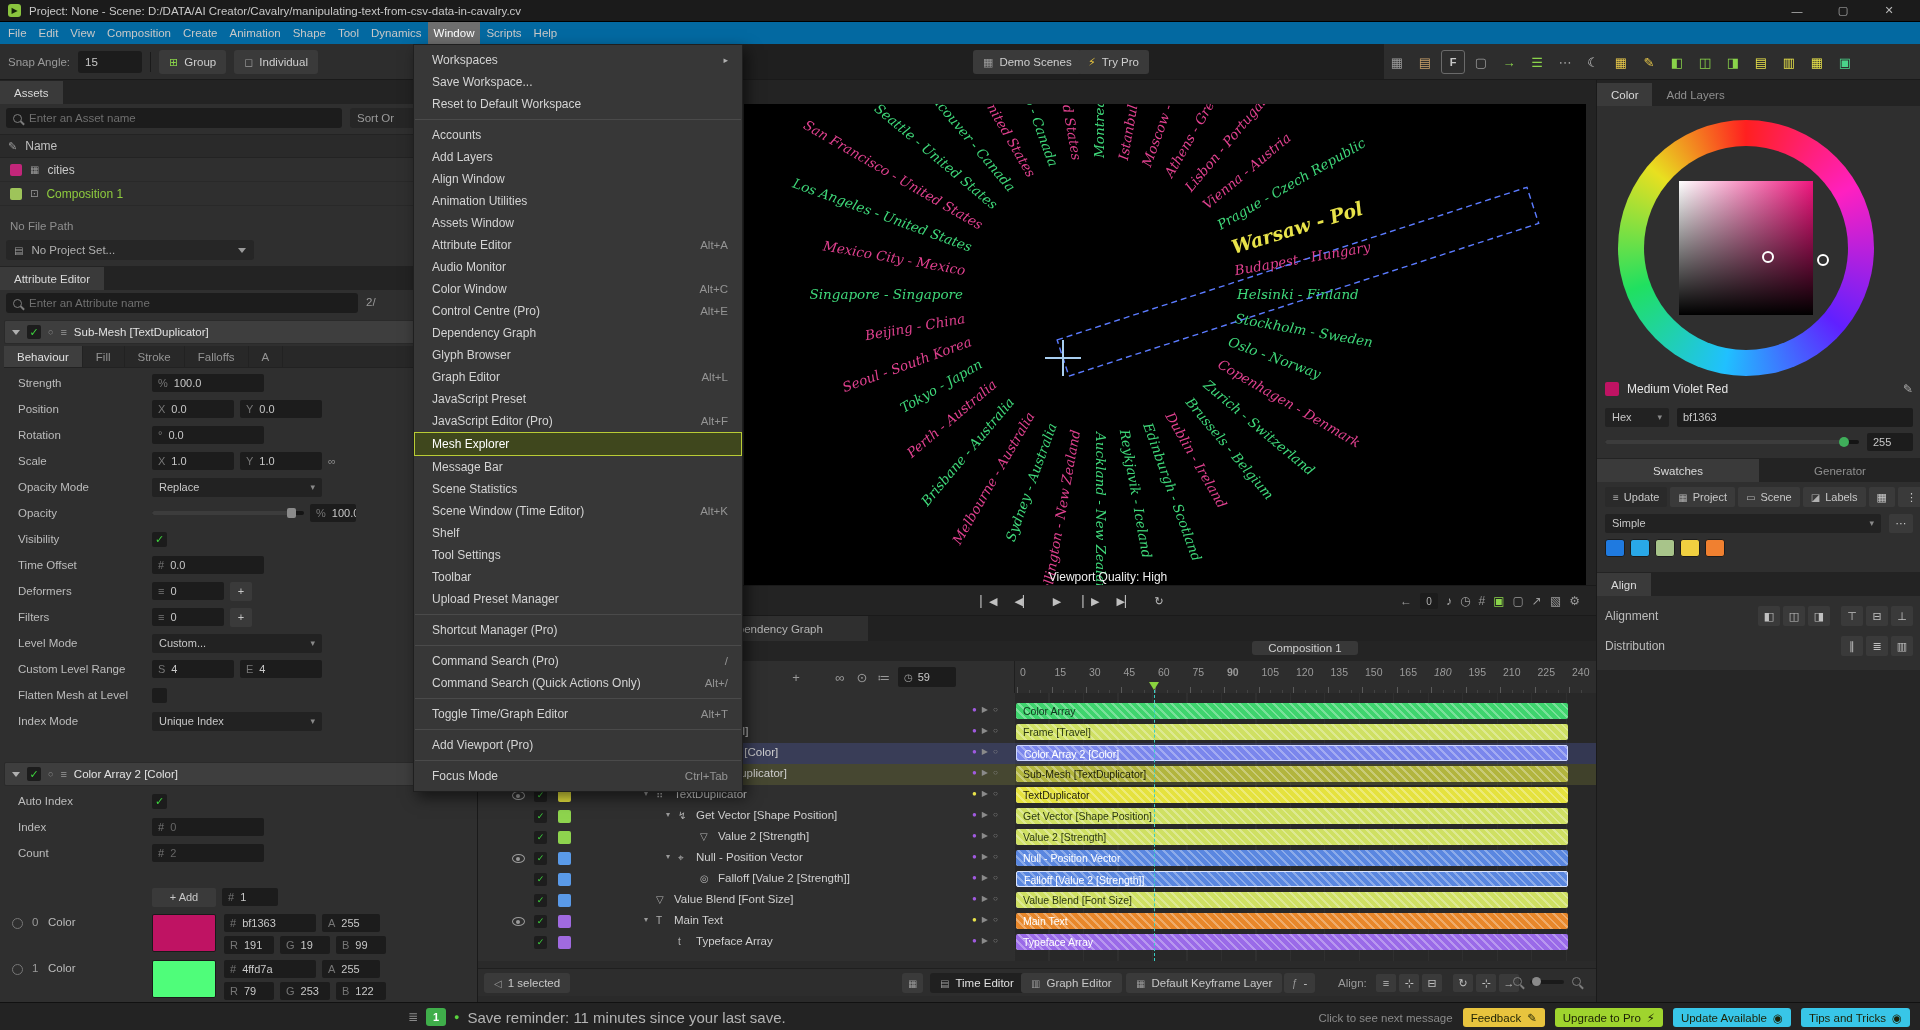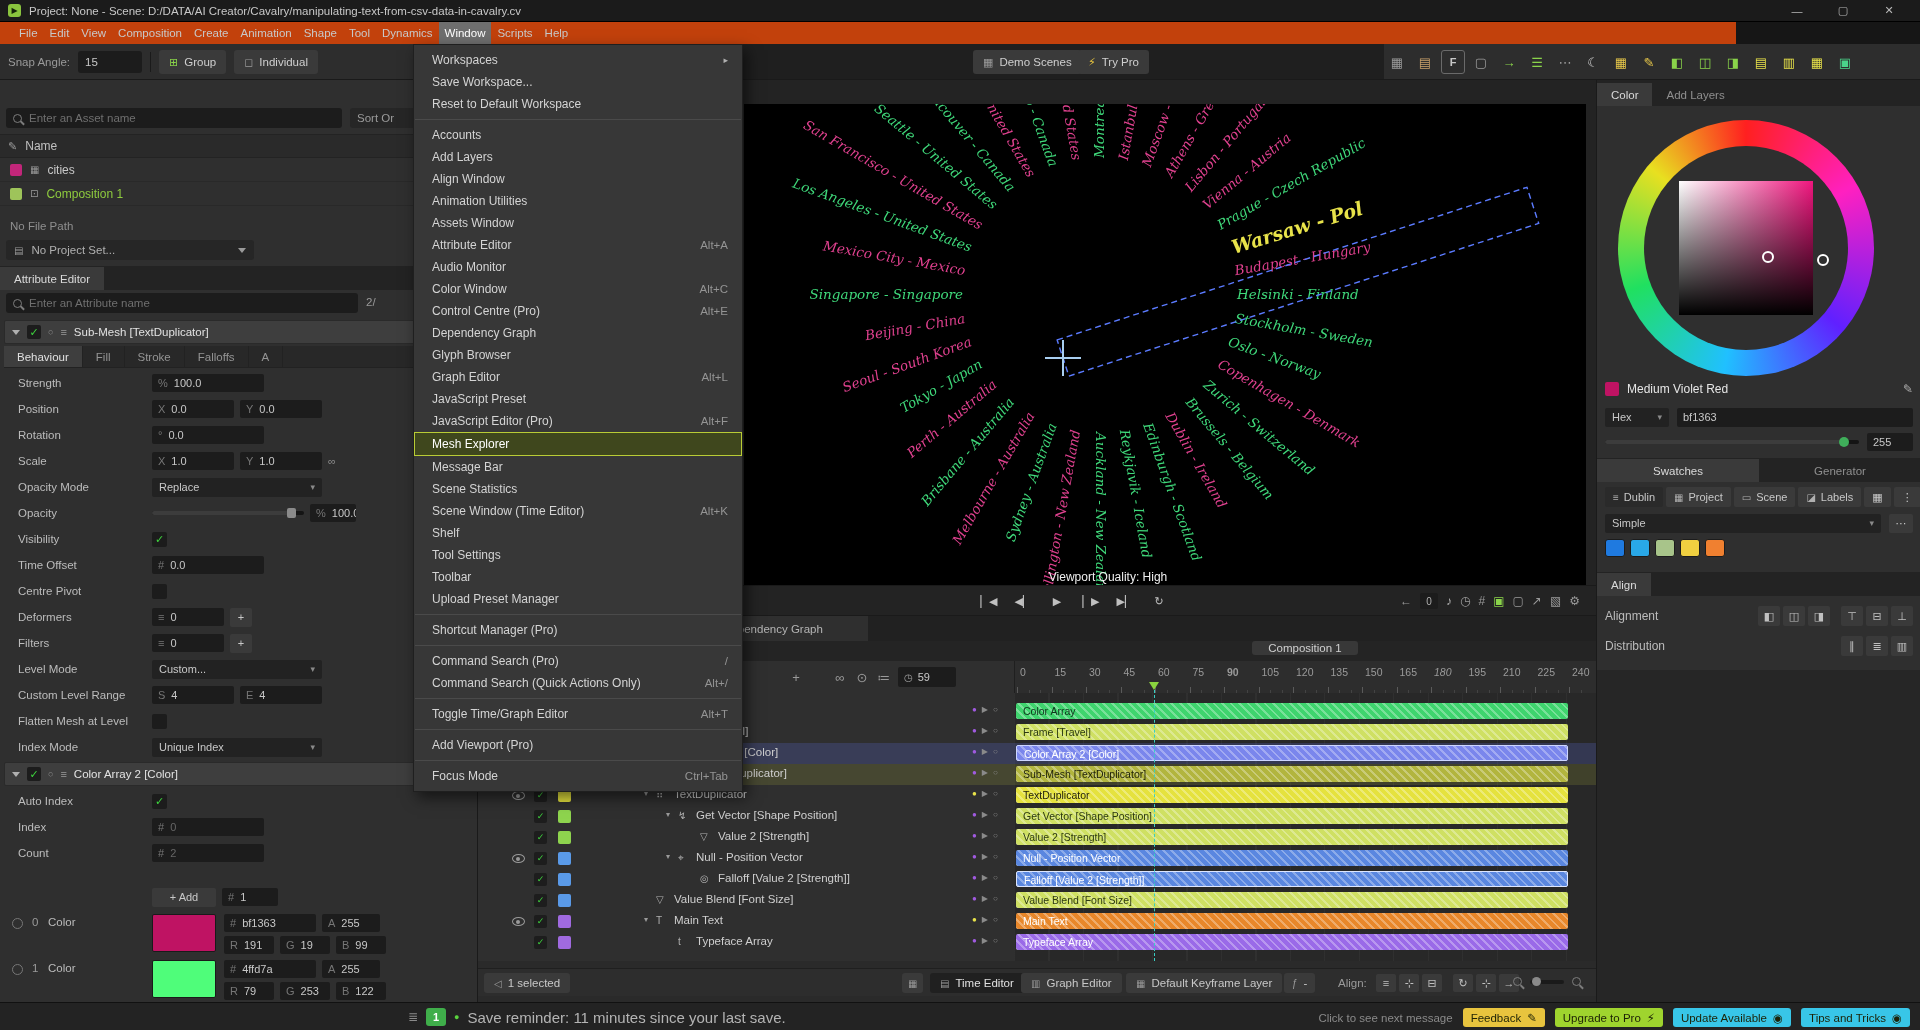--- a/index.html
+++ b/index.html
@@ -6,21 +6,21 @@
   html,body{width:1920px;height:1030px;background:#161616;font-family:"Liberation Sans","DejaVu Sans",sans-serif;font-size:12px;color:#c4c4c4;overflow:hidden}
   #app{position:relative;width:1920px;height:1030px}
   .abs{position:absolute}
   
   .titlebar{left:0;top:0;width:1920px;height:22px;background:#1b1b1b;display:flex;align-items:center;padding:0 8px;gap:8px;border-bottom:1px solid #000}
   .app-icon{width:13px;height:13px;border-radius:3px;background:#8ac43e;color:#15230a;font-size:8px;display:flex;align-items:center;justify-content:center}
   .title-text{color:#c8c8c8;font-size:11.5px;white-space:nowrap}
   .win-controls{margin-left:auto;display:flex}
   .win-btn{width:46px;height:21px;display:flex;align-items:center;justify-content:center;color:#b8b8b8;font-size:11px}
   
-  .menubar{left:0;top:22px;width:1736px;height:22px;background:#c2410c;display:flex;padding-left:13px}
+  .menubar{left:0;top:22px;width:1920px;height:22px;background:#0369a1;display:flex;padding-left:2px}
   .mb-item{padding:0 6px;display:flex;align-items:center;color:#c8c8c8;font-size:11.5px}
   .mb-item.open{background:#6e6e6e;color:#fff}
   
   .toolbar{left:0;top:44px;width:1920px;height:36px;background:#2d2d2d;border-bottom:1px solid #1a1a1a}
   .tb-dark{position:absolute;left:492px;top:0;width:892px;height:35px;background:#1f1f1f}
   .tb-left{position:absolute;left:8px;top:6px;height:24px;display:flex;align-items:center;gap:8px}
   .tb-label{color:#9a9a9a;font-size:11.5px}
   .tb-input{width:64px;height:22px;background:#1c1c1c;border-radius:3px;color:#c8c8c8;display:flex;align-items:center;padding:0 7px;font-size:11.5px}
   .tb-sep{width:1px;height:20px;background:#1a1a1a}
   .tb-btn{height:24px;background:#3a3a3a;border-radius:3px;display:flex;align-items:center;gap:6px;padding:0 10px;color:#cfcfcf;font-size:11.5px}
@@ -207,20 +207,23 @@
         <div class="tbi" style="color: rgb(138, 212, 74);">◫</div>
         <div class="tbi" style="color: rgb(138, 212, 74);">◨</div>
         <div class="tbi" style="color: rgb(232, 226, 74);">▤</div>
         <div class="tbi" style="color: rgb(232, 226, 74);">▥</div>
         <div class="tbi" style="color: rgb(232, 226, 74);">▦</div>
         <div class="tbi" style="color: rgb(74, 212, 138);">▣</div>
       </div>
   </div>
 
   <div class="left-panel abs">
+    <div class="ptabbar abs" style="left:0;top:0;width:478px;height:24px">
+      <span class="ptab">Assets</span>
+    </div>
     <div class="abs" style="left:6px;top:28px;width:336px">
       <div class="search">
         <span class="mag"></span>
         <span class="ph">Enter an Asset name</span>
       </div>
     </div>
     <div class="abs" style="left:350px;top:28px;width:122px;height:20px;display:flex;align-items:center;justify-content:space-between;background:#262626;border-radius:3px;padding:0 7px">
       <span class="ph" style="color:#9a9a9a">Sort Or</span>
       <span class="caret-down"></span>
     </div>
@@ -351,26 +354,20 @@
             <div class="chk">✓</div>
           </div>
         </div>
         <div class="arow">
           <span class="lbl">Time Offset</span>
           <div class="ctrls">
             <div class="fld" style="width: 112px;">
               <span class="fp">#</span>
               <span class="fv">0.0</span>
             </div>
-          </div>
-        </div>
-        <div class="arow">
-          <span class="lbl">Centre Pivot</span>
-          <div class="ctrls">
-            <div class="chk"></div>
           </div>
         </div>
         <div class="arow">
           <span class="lbl">Deformers</span>
           <div class="ctrls">
             <div class="fld" style="width: 72px;">
               <span class="fp">≡</span>
               <span class="fv">0</span>
             </div>
             <div class="sbtn" style="width: 22px;">+</div>
@@ -642,21 +639,21 @@
         <span class="fv">255</span>
       </div>
     </div>
     <div class="ptabbar abs" style="left:0;top:378px;width:324px;height:24px" id="cp-subtabs">
         <span class="ptab" style="flex: 1 1 0%; justify-content: center;">Swatches</span>
         <span class="ptab inactive" style="flex: 1 1 0%; justify-content: center;">Generator</span>
       </div>
     <div class="cp-row" style="top:406px;height:22px;gap:3px" id="cp-lib">
         <div class="libbtn" style="background: rgb(42, 42, 42);">
           <span style="font-size: 10px; color: rgb(176, 176, 176);">≡</span>
-          <span>Dublin</span>
+          <span>Update</span>
         </div>
         <div class="libbtn">
           <span style="font-size: 10px; color: rgb(176, 176, 176);">▦</span>
           <span>Project</span>
         </div>
         <div class="libbtn">
           <span style="font-size: 10px; color: rgb(176, 176, 176);">▭</span>
           <span>Scene</span>
         </div>
         <div class="libbtn">

